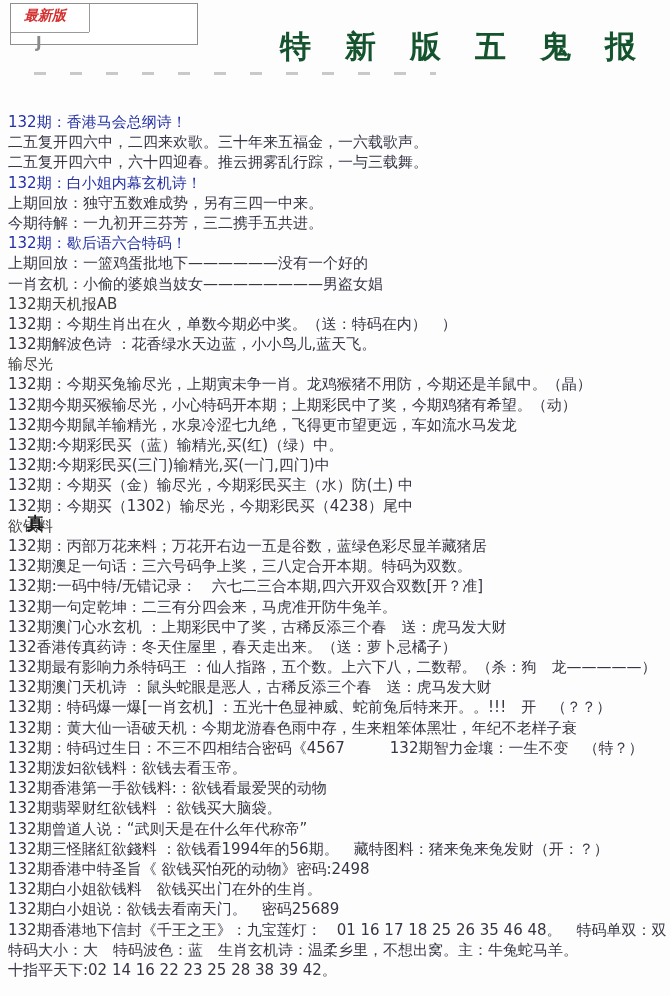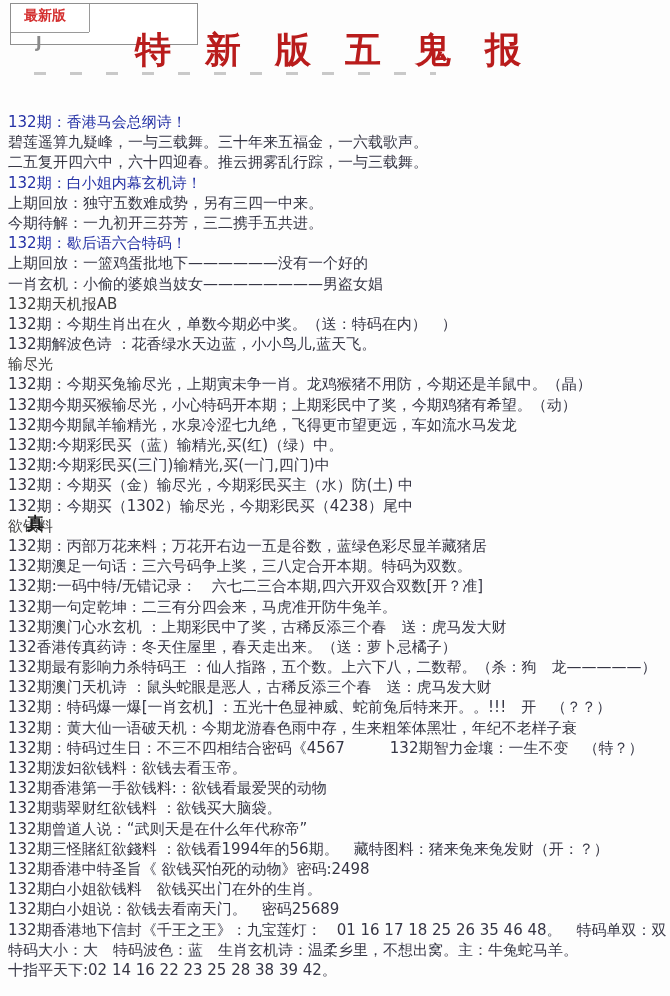--- a/index.html
+++ b/index.html
@@ -10,32 +10,32 @@
   }
   
   .badge-box{
     position:absolute; left:10px; top:3px; width:186px; height:40px;
     background:#ffffff; border:1px solid #8f8f8f;
   }
   .badge-divider-v{ position:absolute; left:78px; top:0; width:1px; height:28px; background:#9a9a9a; }
   .badge-divider-h{ position:absolute; left:0; top:28px; width:78px; height:1px; background:#9a9a9a; }
   .badge-text{
     position:absolute; left:13px; top:3px;
-    font-size:14px; font-weight:bold; color:#d43030; white-space:nowrap;
+    font-size:14px; font-weight:bold; color:#d43030; white-space:nowrap;font-style:italic;
   }
   
   .ghost-dashes{
     position:absolute; left:34px; top:72px; width:402px; height:3px;
     background:repeating-linear-gradient(90deg,#c9c9c9 0 12px, transparent 12px 36px);
   }
   
   .title{
     position:absolute; top:26px; left:0; width:100%;
-    text-align:center; white-space:nowrap;
-    color:#b91c1c; font-weight:bold; font-size:36px;
+    text-align:right; white-space:nowrap;
+    color:#14532d; font-weight:bold; font-size:31px;
     font-family:"DejaVu Serif", serif;
     letter-spacing:34px; text-indent:20px;
   }
   
   .lines{ position:absolute; left:8px; top:82px; right:0;margin-top:30px; }
   .line{
     font-size:15px; line-height:20.2px; height:20.2px;
     white-space:pre; color:#363645; overflow:hidden;
   }
   .line.blue{ color:#2431a5; }
@@ -52,21 +52,21 @@
     <div class="badge-divider-h"></div>
     <span class="badge-text">最新版</span>
   </div>
 
   <div class="ghost-dashes"></div>
 
   <div class="title">特新版五鬼报</div>
 
   <div class="lines">
       <div class="line blue">132期：香港马会总纲诗！</div>
-      <div class="line">碧莲遥算九疑峰，一与三载舞。三十年来五福金，一六载歌声。</div>
+      <div class="line">二五复开四六中，二四来欢歌。三十年来五福金，一六载歌声。</div>
       <div class="line">二五复开四六中，六十四迎春。推云拥雾乱行踪，一与三载舞。</div>
       <div class="line blue">132期：白小姐内幕玄机诗！</div>
       <div class="line">上期回放：独守五数难成势，另有三四一中来。</div>
       <div class="line">今期待解：一九初开三芬芳，三二携手五共进。</div>
       <div class="line blue">132期：歇后语六合特码！</div>
       <div class="line">上期回放：一篮鸡蛋批地下——————没有一个好的</div>
       <div class="line">一肖玄机：小偷的婆娘当妓女————————男盗女娼</div>
       <div class="line red">132期天机报AB</div>
       <div class="line">132期：今期生肖出在火，单数今期必中奖。（送：特码在内）　）</div>
       <div class="line">132期解波色诗 ：花香绿水天边蓝，小小鸟儿,蓝天飞。</div>

